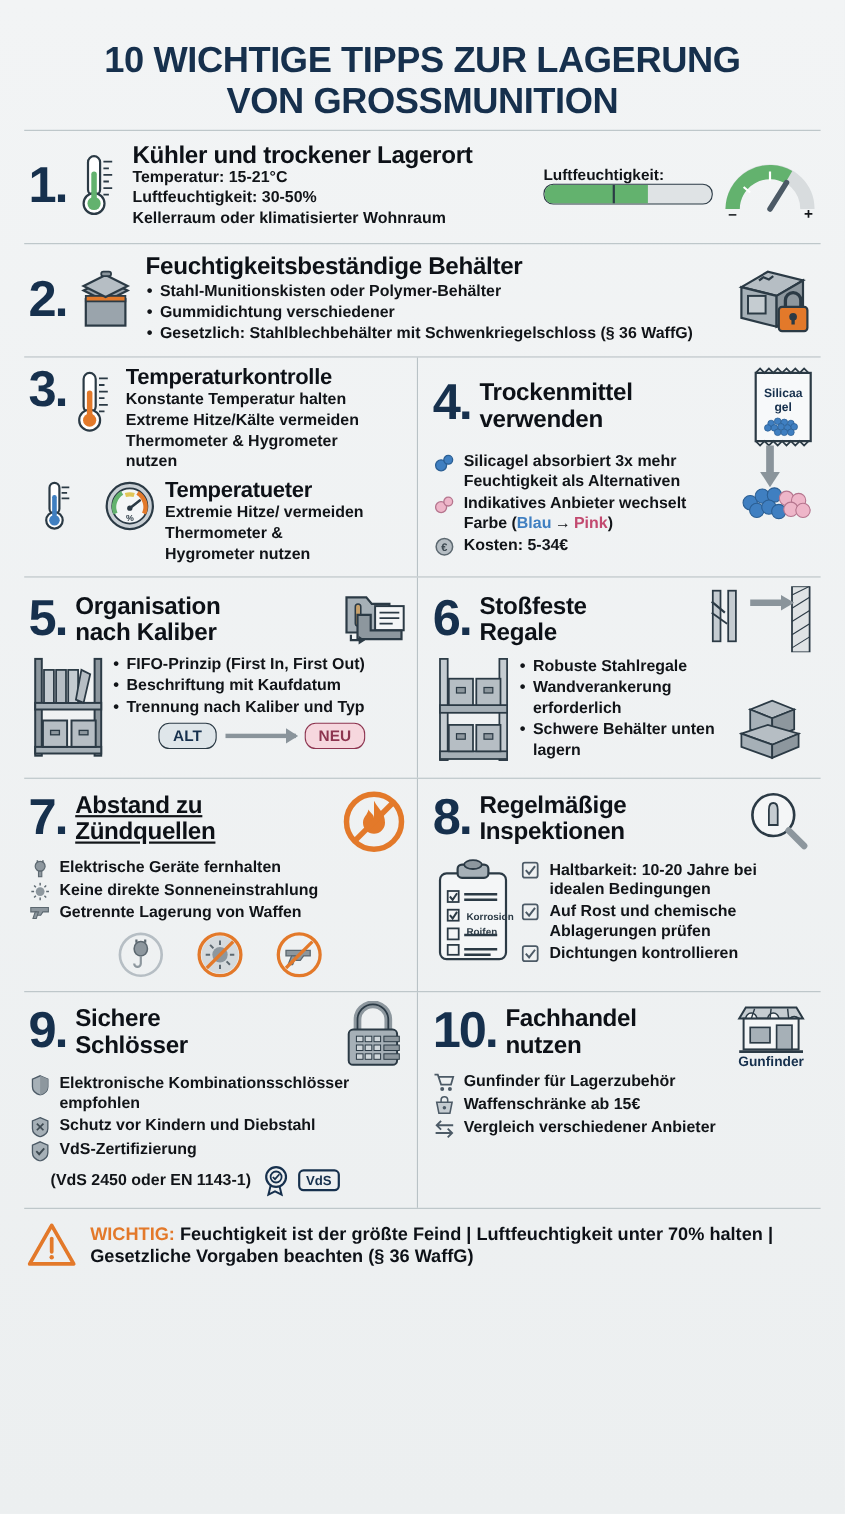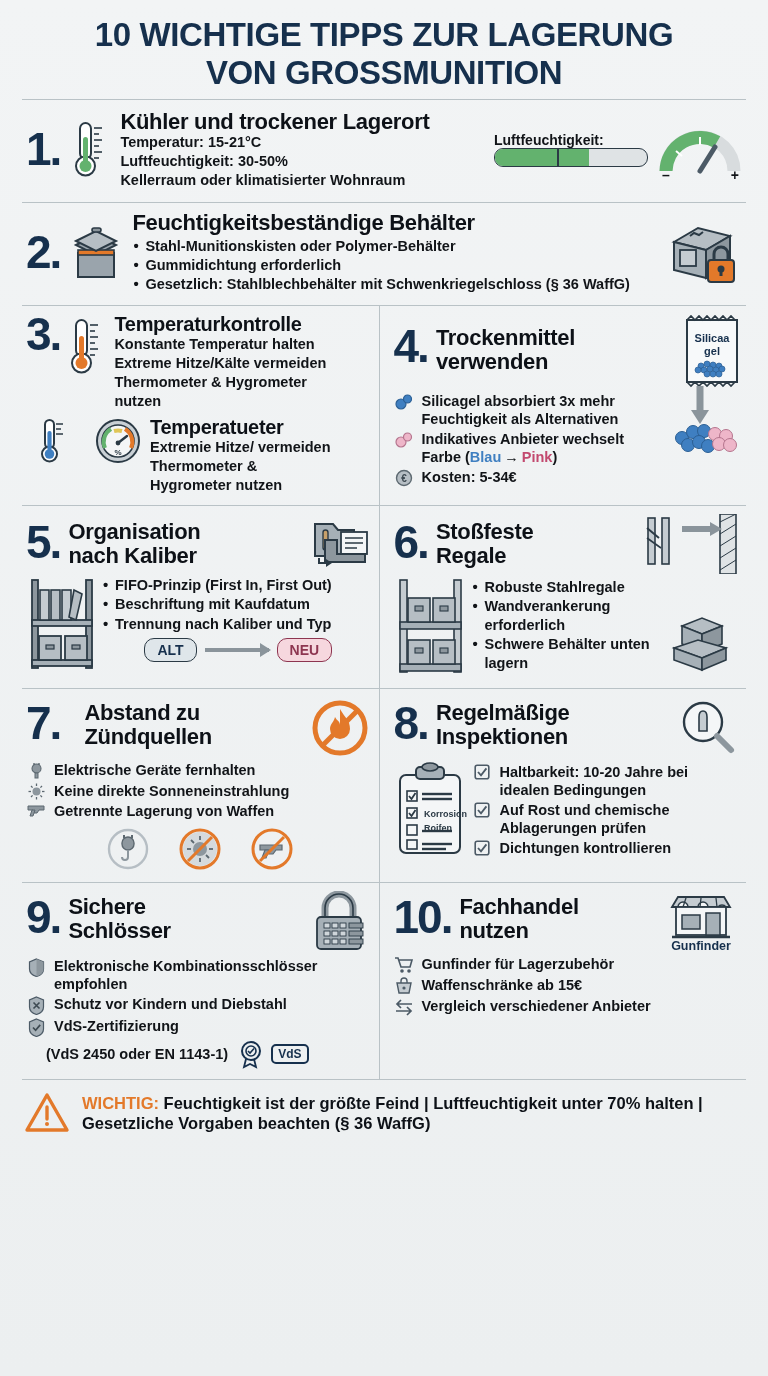--- a/index.html
+++ b/index.html
@@ -8,21 +8,21 @@
     background:#eef1f2;
     font-family:"Liberation Sans","DejaVu Sans",sans-serif;
     color:#111418;
     overflow:hidden;
   }
   .page{position:relative;width:768px;height:1376px;
     background:linear-gradient(180deg,#f2f4f5 0%,#eceff0 100%);}
 
   
   .title{
-    padding:16px 30px 6px 30px;
+    padding:35px 30px 6px 30px;
     text-align:center;
     color:#1b3busy;
   }
   .title h1{
     margin:0;
     font-size:33px;
     line-height:1.16;
     font-weight:bold;
     letter-spacing:-0.4px;
     color:#16304d;
@@ -181,21 +181,21 @@
           <rect x="10" y="30" width="36" height="24" fill="#9aa4ac" stroke="#2b3a45" stroke-width="2"></rect>
           <rect x="10" y="27" width="36" height="5" fill="#e3792a" stroke="#2b3a45" stroke-width="1.6"></rect>
           <polygon points="8,18 28,8 48,18 28,28" fill="#b6bec4" stroke="#2b3a45" stroke-width="2"></polygon>
           <rect x="24" y="5" width="9" height="4" rx="2" fill="#8a949b" stroke="#2b3a45" stroke-width="1.6"></rect>
         </svg>
       </span>
       <div style="flex:1;">
         <h2 class="head">Feuchtigkeitsbeständige Behälter</h2>
         <ul class="bul">
           <li>Stahl-Munitionskisten oder Polymer-Behälter</li>
-          <li>Gummidichtung erforderlich</li>
+          <li>Gummidichtung verschiedener</li>
           <li>Gesetzlich: Stahlblechbehälter mit Schwenkriegelschloss (§ 36 WaffG)</li>
         </ul>
       </div>
       <span style="padding-right:4px;">
         <svg width="78" height="74" viewBox="0 0 78 74">
           <polygon points="10,26 34,12 66,20 42,34" fill="#b6bec4" stroke="#2b3a45" stroke-width="2"></polygon>
           <path d="M26 20 l4 -3 l5 2 l4 -3" fill="none" stroke="#2b3a45" stroke-width="2"></path>
           <polygon points="10,26 42,34 42,62 10,54" fill="#a6b0b7" stroke="#2b3a45" stroke-width="2"></polygon>
           <polygon points="42,34 66,20 66,48 42,62" fill="#8d979e" stroke="#2b3a45" stroke-width="2"></polygon>
           <rect x="16" y="34" width="16" height="16" fill="#c5ccd1" stroke="#2b3a45" stroke-width="1.8"></rect>
@@ -480,21 +480,21 @@
         </div>
       </div>
     </div>
   </div>
 
   <div class="sect">
     <div class="cols">
       <div class="col left">
         <div style="display:flex;align-items:flex-start;">
           <div class="num" style="margin-top:6px;">7.</div>
-          <div style="flex:1;margin-left:24px;margin-top:4px;">
+          <div style="flex:1;margin-left:8px;margin-top:4px;text-decoration:underline;">
             <h2 class="head">Abstand zu</h2>
             <h2 class="head">Zündquellen</h2>
           </div>
           <span style="margin-right:4px;">
             <svg width="62" height="62" viewBox="0 0 62 62">
               <path d="M31 12 c5 9 10 11 10 20 a10 10 0 0 1 -20 0 c0 -5 4 -7 5 -12 c2 4 5 4 5 8 z" fill="#e3792a"></path>
               <circle cx="31" cy="31" r="25" fill="none" stroke="#e3792a" stroke-width="5"></circle>
               <line x1="14" y1="48" x2="48" y2="14" stroke="#e3792a" stroke-width="5"></line>
             </svg>
           </span>

